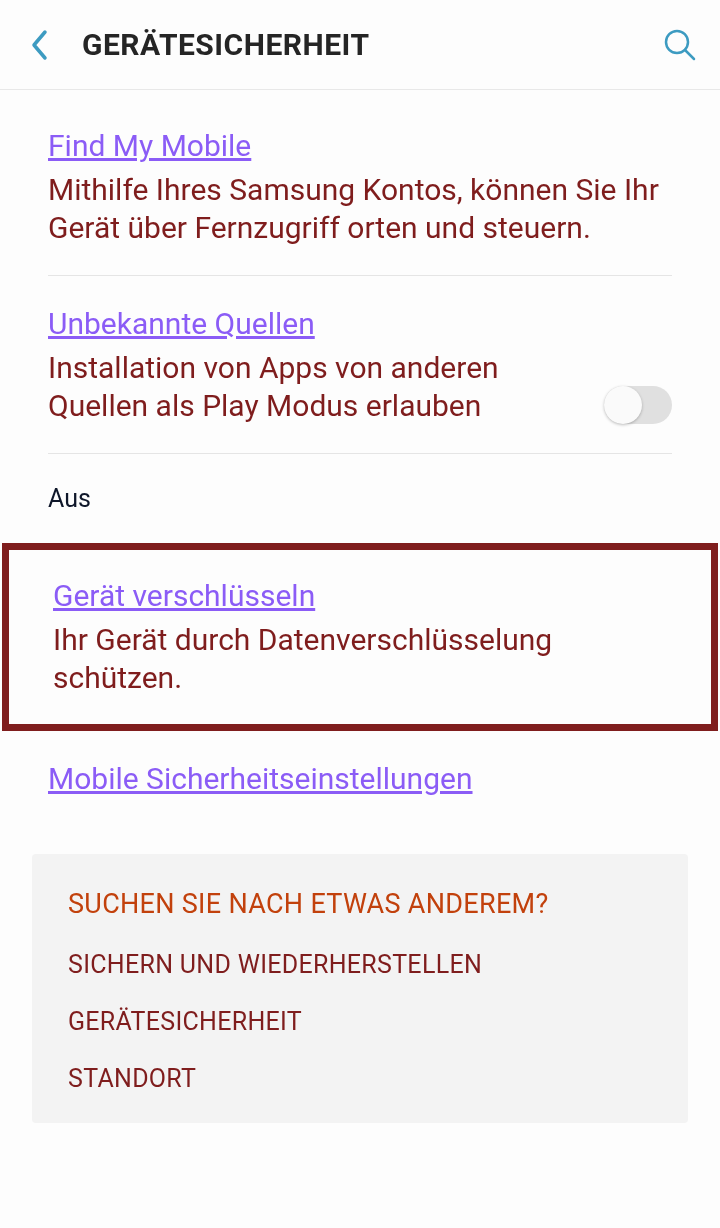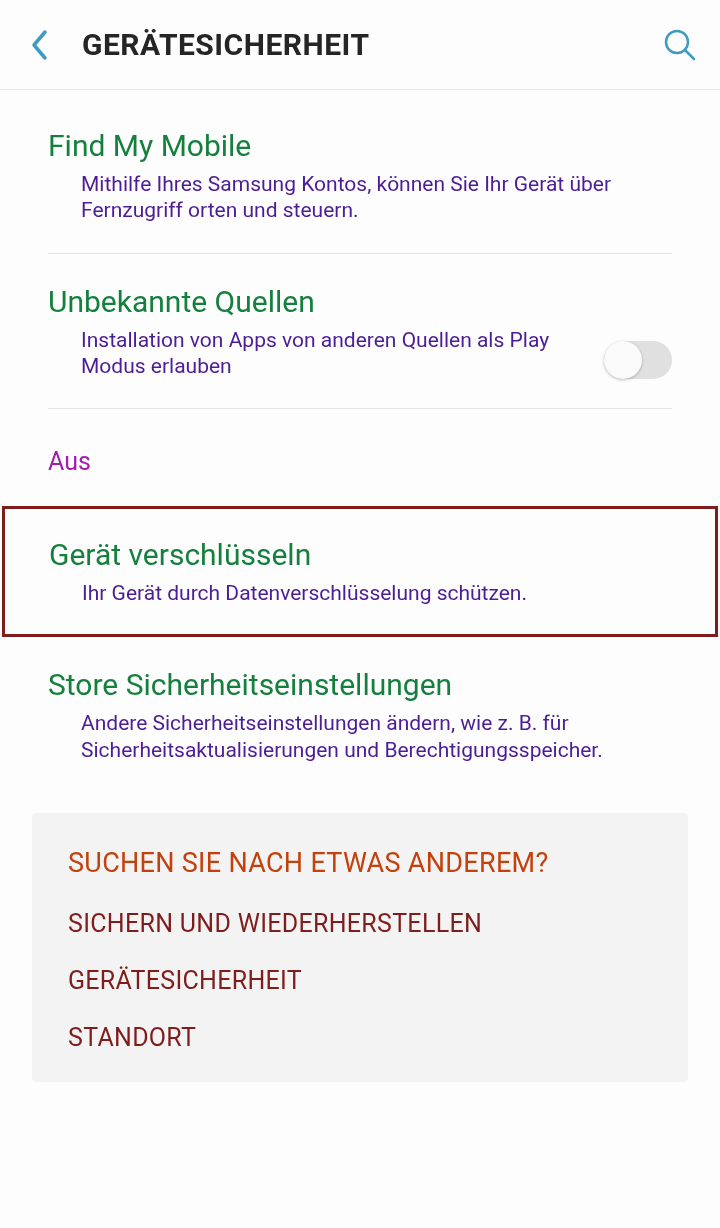--- a/index.html
+++ b/index.html
@@ -64,33 +64,33 @@
     position: absolute;
     left: 48px;
     right: 48px;
     bottom: 0;
     height: 1px;
     background: #e5e5e5;
   }
   .setting-title {
     font-size: 30px;
     font-weight: 400;
-    color: #15803d;
+    color: #8b5cf6;
     margin-bottom: 8px;
+    text-decoration: underline;
   }
   .setting-desc {
-    font-size: 21px;
-    color: #4c1d95;
+    font-size: 30px;
+    color: #7f1d1d;
     line-height: 1.25;
-    margin-left: 33px;
   }
   .setting-status {
     font-size: 25px;
-    color: #a21caf;
-    margin-top: 8px;
+    color: #0f172a;
+    margin-top: 0;
   }
   .toggle-row {
     display: flex;
     align-items: flex-end;
     justify-content: space-between;
   }
   .toggle-text {
     flex: 1;
     padding-right: 20px;
   }
@@ -106,21 +106,21 @@
     width: 38px;
     height: 38px;
     background: #fafafa;
     border-radius: 50%;
     position: absolute;
     left: 0;
     top: 0;
     box-shadow: 0 1px 3px rgba(0,0,0,0.25);
   }
   .highlighted {
-    border: 3px solid #7f1d1d;
+    border: 7px solid #7f1d1d;
     margin: 0 2px;
     padding: 28px 44px 28px 44px;
   }
   .related-card {
     margin: 20px 32px 30px 32px;
     background: #f3f3f3;
     border-radius: 4px;
     padding: 34px 36px 30px 36px;
   }
   .related-title {
@@ -180,22 +180,21 @@
   <div class="setting-item">
     <div class="setting-status">Aus</div>
   </div>
 
   <div class="setting-item highlighted">
     <div class="setting-title">Gerät verschlüsseln</div>
     <div class="setting-desc">Ihr Gerät durch Datenverschlüsselung schützen.</div>
   </div>
 
   <div class="setting-item">
-    <div class="setting-title">Store Sicherheitseinstellungen</div>
-    <div class="setting-desc">Andere Sicherheitseinstellungen ändern, wie z. B. für Sicherheitsaktualisierungen und Berechtigungsspeicher.</div>
+    <div class="setting-title">Mobile Sicherheitseinstellungen</div>
   </div>
 
   <div class="related-card">
     <div class="related-title">SUCHEN SIE NACH ETWAS ANDEREM?</div>
     <div class="related-link">SICHERN UND WIEDERHERSTELLEN</div>
     <div class="related-link">GERÄTESICHERHEIT</div>
     <div class="related-link">STANDORT</div>
   </div>
 
 </div>

